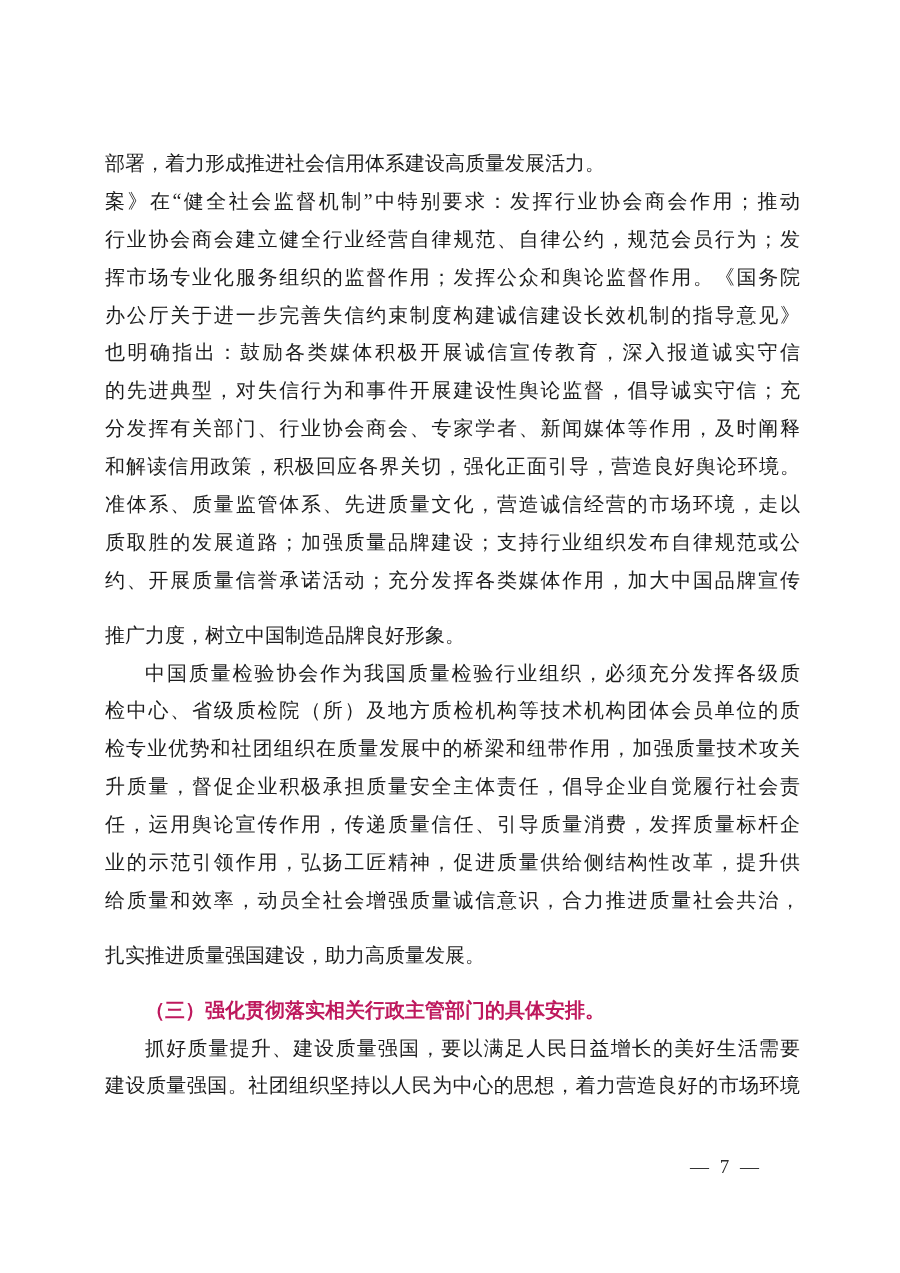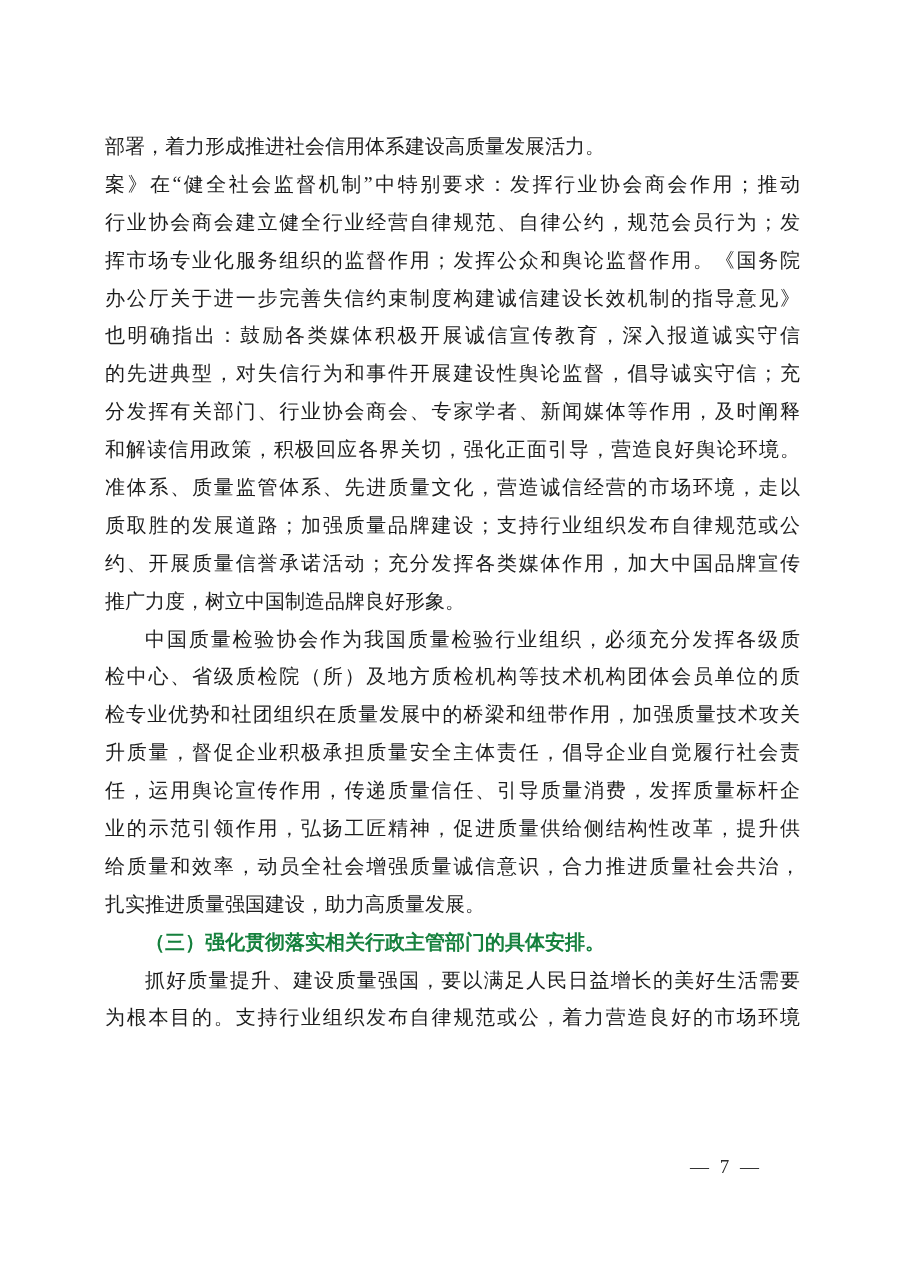--- a/index.html
+++ b/index.html
@@ -26,27 +26,28 @@
   }
   .line {
     height: 37.9px;
     line-height: 37.9px;
     text-align: justify;
     text-align-last: justify;
     overflow: hidden;
   }
   .line.end {
     text-align-last: left;
+    margin-top: 17px;
   }
   .line.indent {
     text-indent: 2em;
   }
   .line.bold {
     font-weight: 700;
-    color: #15803d;
+    color: #be185d;
   }
   .page-footer {
     position: absolute;
     top: 1152px;
     right: 138px;
     font-size: 19px;
     line-height: 30px;
     color: #2a2a2a;
     letter-spacing: 3px;
     text-align: right;
@@ -73,17 +74,17 @@
     <div class="line indent">中国质量检验协会作为我国质量检验行业组织，必须充分发挥各级质</div>
     <div class="line">检中心、省级质检院（所）及地方质检机构等技术机构团体会员单位的质</div>
     <div class="line">检专业优势和社团组织在质量发展中的桥梁和纽带作用，加强质量技术攻关</div>
     <div class="line">升质量，督促企业积极承担质量安全主体责任，倡导企业自觉履行社会责</div>
     <div class="line">任，运用舆论宣传作用，传递质量信任、引导质量消费，发挥质量标杆企</div>
     <div class="line">业的示范引领作用，弘扬工匠精神，促进质量供给侧结构性改革，提升供</div>
     <div class="line">给质量和效率，动员全社会增强质量诚信意识，合力推进质量社会共治，</div>
     <div class="line end">扎实推进质量强国建设，助力高质量发展。</div>
     <div class="line indent bold end">（三）强化贯彻落实相关行政主管部门的具体安排。</div>
     <div class="line indent">抓好质量提升、建设质量强国，要以满足人民日益增长的美好生活需要</div>
-    <div class="line">为根本目的。支持行业组织发布自律规范或公，着力营造良好的市场环境</div>
+    <div class="line">建设质量强国。社团组织坚持以人民为中心的思想，着力营造良好的市场环境</div>
   </div>
 
   <div class="page-footer">— 7 —</div>
 </div>
 
 </body></html>

